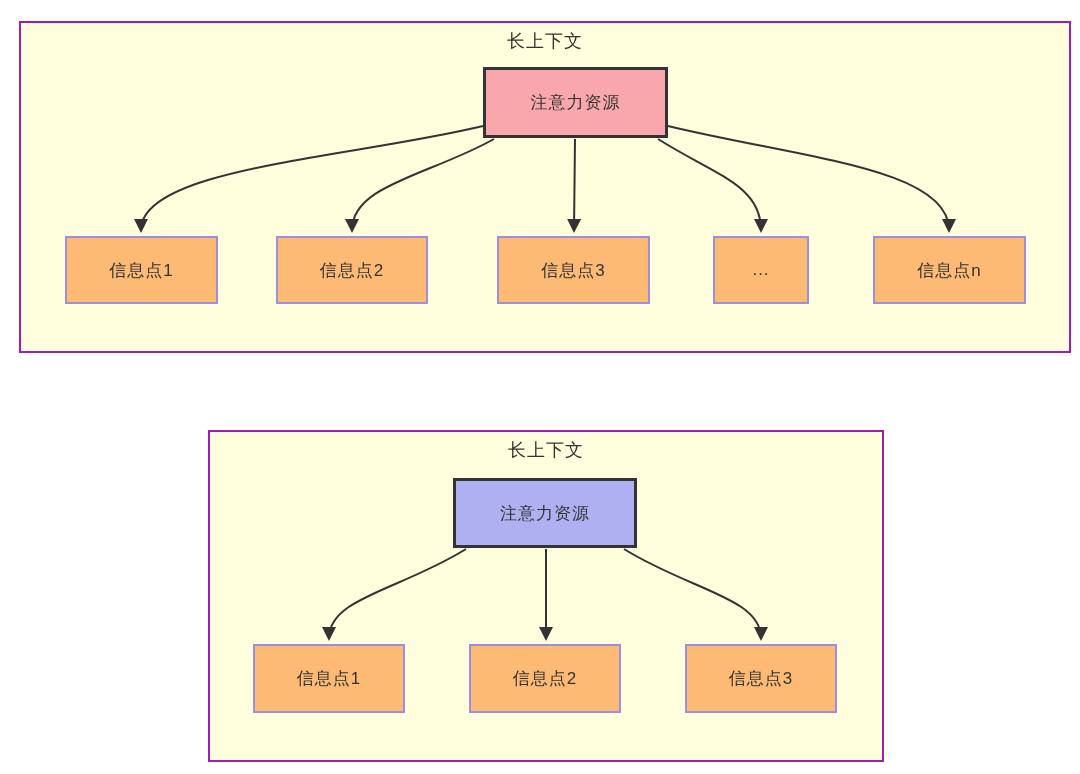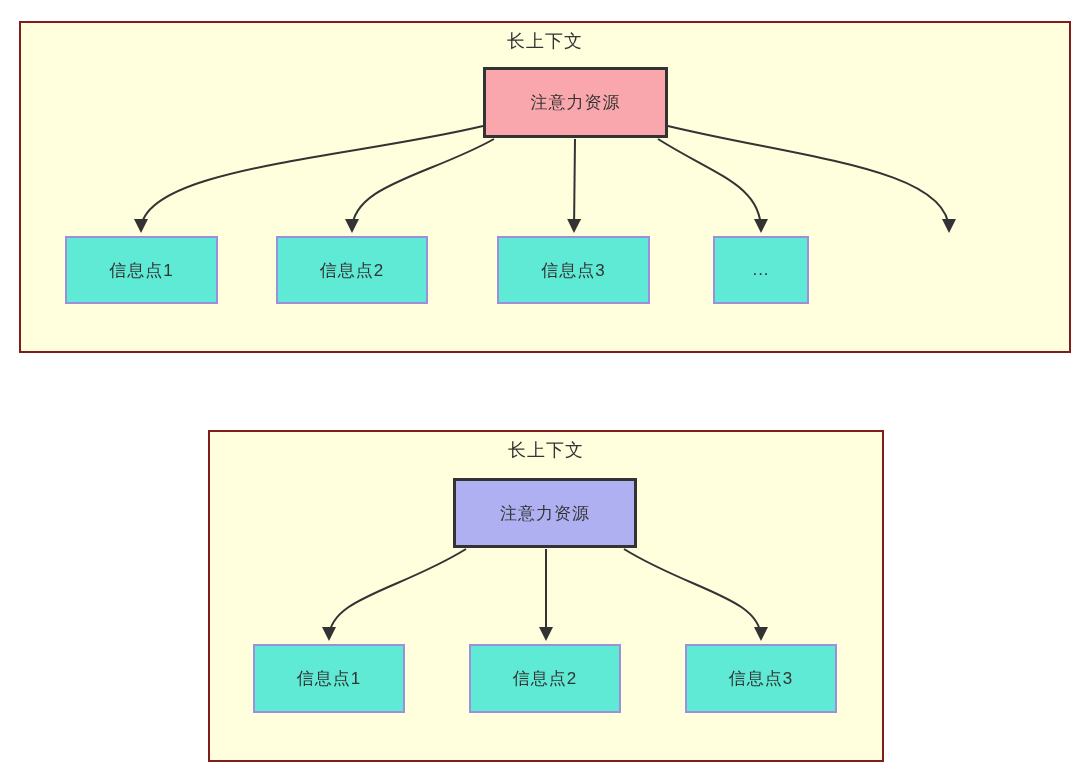--- a/index.html
+++ b/index.html
@@ -11,21 +11,21 @@
   #canvas {
     position: relative;
     width: 1080px;
     height: 774px;
     background: #ffffff;
     overflow: hidden;
   }
   .panel {
     position: absolute;
     background: #FFFFDE;
-    border: 2px solid #7f1d1d;
+    border: 2px solid #a21caf;
     box-sizing: border-box;
     padding-left: 44px;
   }
   .panel-title {
     position: absolute;
     top: 6px;
     left: 0;
     width: 100%;
     text-align: center;
     font-size: 18px;
@@ -44,21 +44,21 @@
     font-size: 17px;
     color: #333333;
     letter-spacing: 1px;
   }
   .source-node {
     border: 3px solid #333333;
   }
   .source-pink   { background: #F9A7AC; }
   .source-purple { background: #AEB0F1; }
   .info-node {
-    background: #5eead4;
+    background: #fdba74;
     border: 2px solid #9F8FDB;
   }
 
   
   #ln-src { left: 483px; top: 67px;  width: 185px; height: 71px; }
   #ln-t0  { left: 65px;  top: 236px; width: 153px; height: 68px; }
   #ln-t1  { left: 276px; top: 236px; width: 152px; height: 68px; }
   #ln-t2  { left: 497px; top: 236px; width: 153px; height: 68px; }
   #ln-t3  { left: 713px; top: 236px; width: 96px;  height: 68px; }
   #ln-t4  { left: 873px; top: 236px; width: 153px; height: 68px; }
@@ -111,19 +111,20 @@
     <path class="edge" d="M 466 549 C 400 590, 329 598, 329 638" marker-end="url(#ah)"></path>
     <path class="edge" d="M 546 549 L 546 638" marker-end="url(#ah)"></path>
     <path class="edge" d="M 624 549 C 690 590, 761 598, 761 638" marker-end="url(#ah)"></path>
   </svg>
 
   <div class="node source-node source-pink" id="ln-src">注意力资源</div>
   <div class="node info-node" id="ln-t0">信息点1</div>
   <div class="node info-node" id="ln-t1">信息点2</div>
   <div class="node info-node" id="ln-t2">信息点3</div>
   <div class="node info-node" id="ln-t3">...</div>
+  <div class="node info-node" id="ln-t4">信息点n</div>
 
   <div class="node source-node source-purple" id="sh-src">注意力资源</div>
   <div class="node info-node" id="sh-t0">信息点1</div>
   <div class="node info-node" id="sh-t1">信息点2</div>
   <div class="node info-node" id="sh-t2">信息点3</div>
 
 </div>
 
 </body></html>

